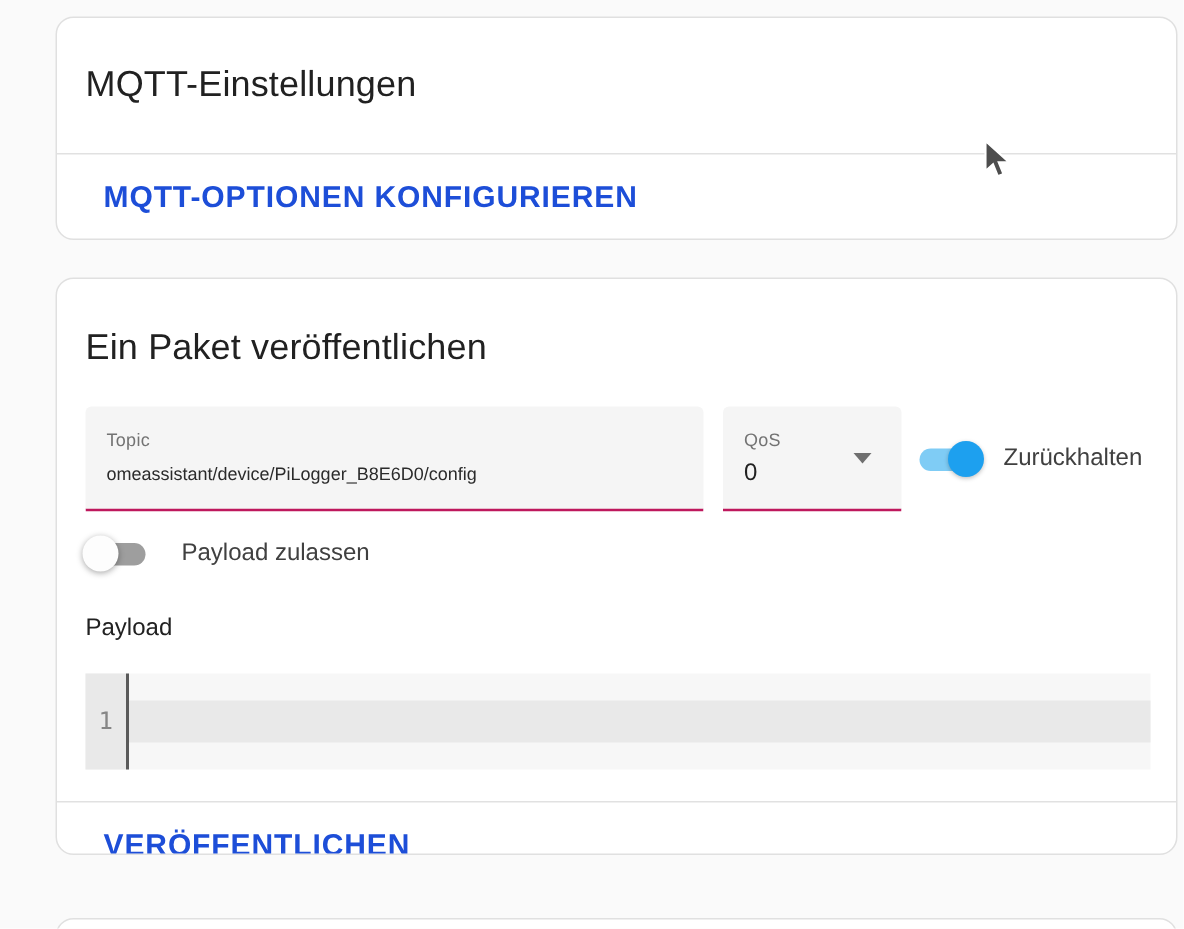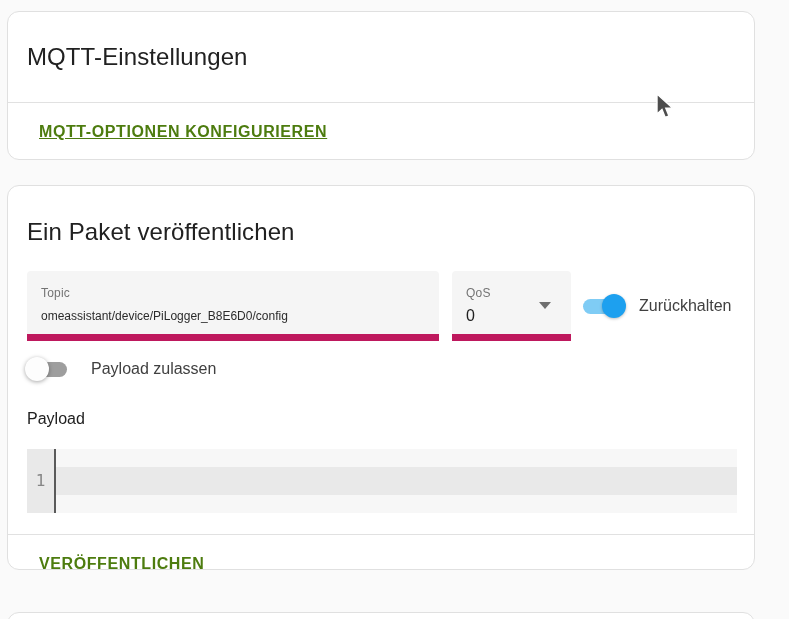--- a/index.html
+++ b/index.html
@@ -6,21 +6,21 @@
   html, body { width: 789px; height: 619px; }
   body {
     background: #fafafa;
     font-family: "Liberation Sans", sans-serif;
     color: #212121;
     position: relative;
     overflow: hidden;
   }
   .card {
     position: absolute;
-    left: 7px;
+    left: 37px;
     width: 748px;
     background: #ffffff;
     border: 1px solid #e0e0e0;
     border-radius: 12px;
     overflow: hidden;
   }
   #card-settings { top: 11px; height: 149px; }
   #card-publish  { top: 185px; height: 385px; }
   #card-next     { top: 612px; height: 40px; }
 
@@ -43,41 +43,40 @@
     height: 58px;
     display: flex;
     align-items: center;
     padding: 0 23px;
   }
   .text-button {
     background: none;
     border: none;
     cursor: pointer;
     font-family: "Liberation Sans", sans-serif;
-    font-size: 16px;
+    font-size: 20px;
     font-weight: 700;
     letter-spacing: 0.6px;
-    color: #4d7c0f;
+    color: #1d4ed8;
     padding: 8px;
     border-radius: 4px;
     text-transform: uppercase;
-    text-decoration: underline;
   }
 
   .publish-content { padding: 16px 19px 0 19px; }
   .publish-title { margin-top: 14px; }
 
   .field-row {
     margin-top: 23px;
     display: flex;
     align-items: center;
   }
   .filled-field {
     background: #f5f5f5;
-    border-bottom: 7px solid #be185d;
+    border-bottom: 2px solid #be185d;
     border-radius: 4px 4px 0 0;
     height: 70px;
     padding: 14px 0 0 14px;
     position: relative;
   }
   .topic-field { width: 412px; margin-right: 13px; }
   .qos-field   { width: 119px; margin-right: 12px; cursor: pointer; }
   .field-label {
     display: block;
     font-size: 12px;

